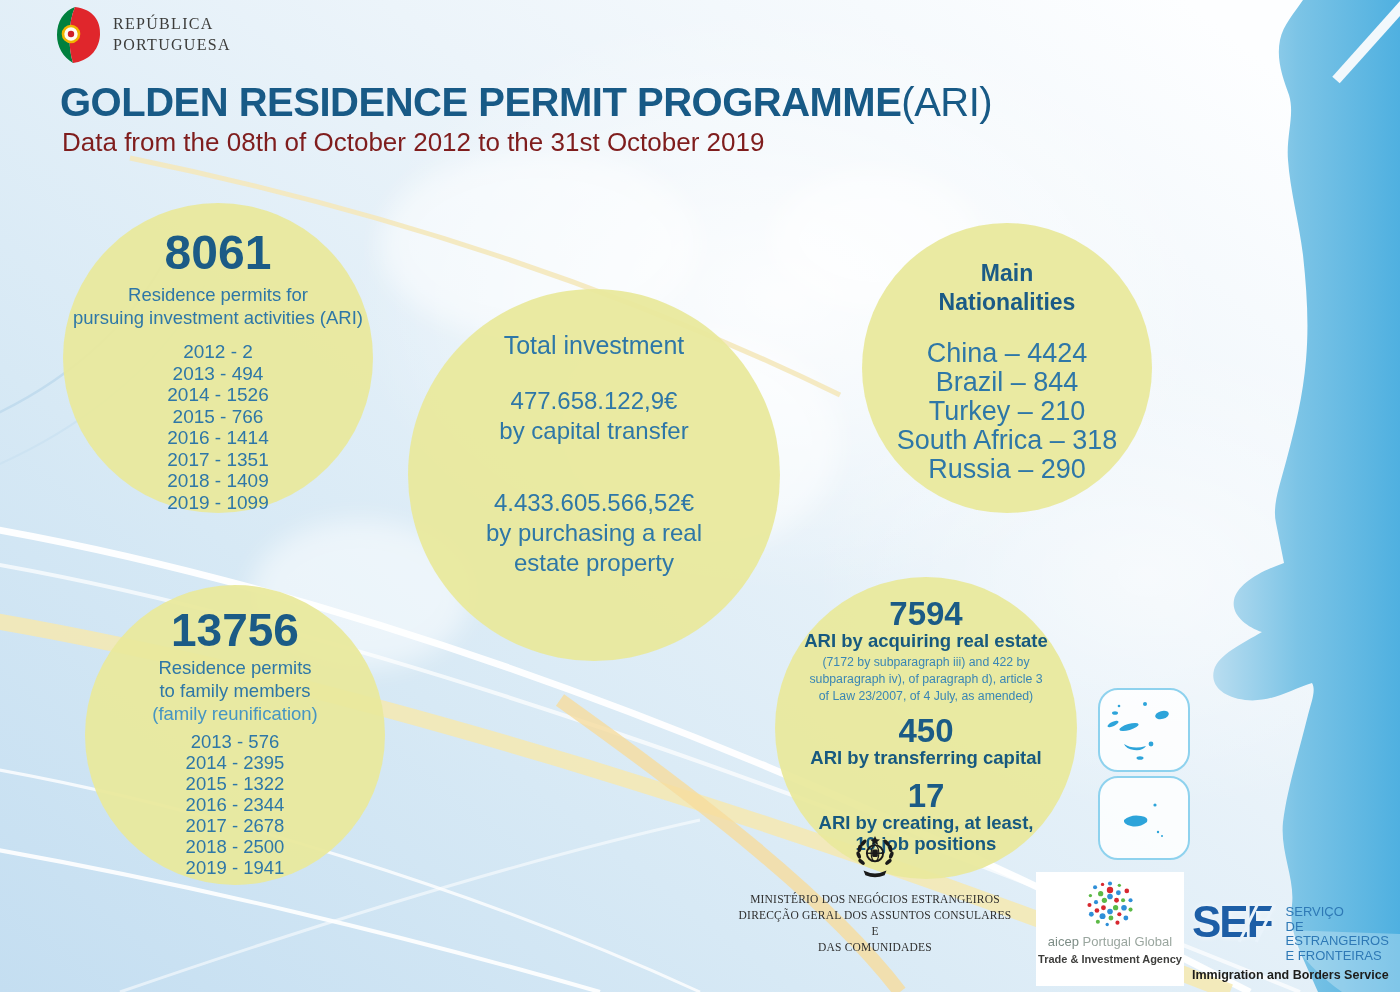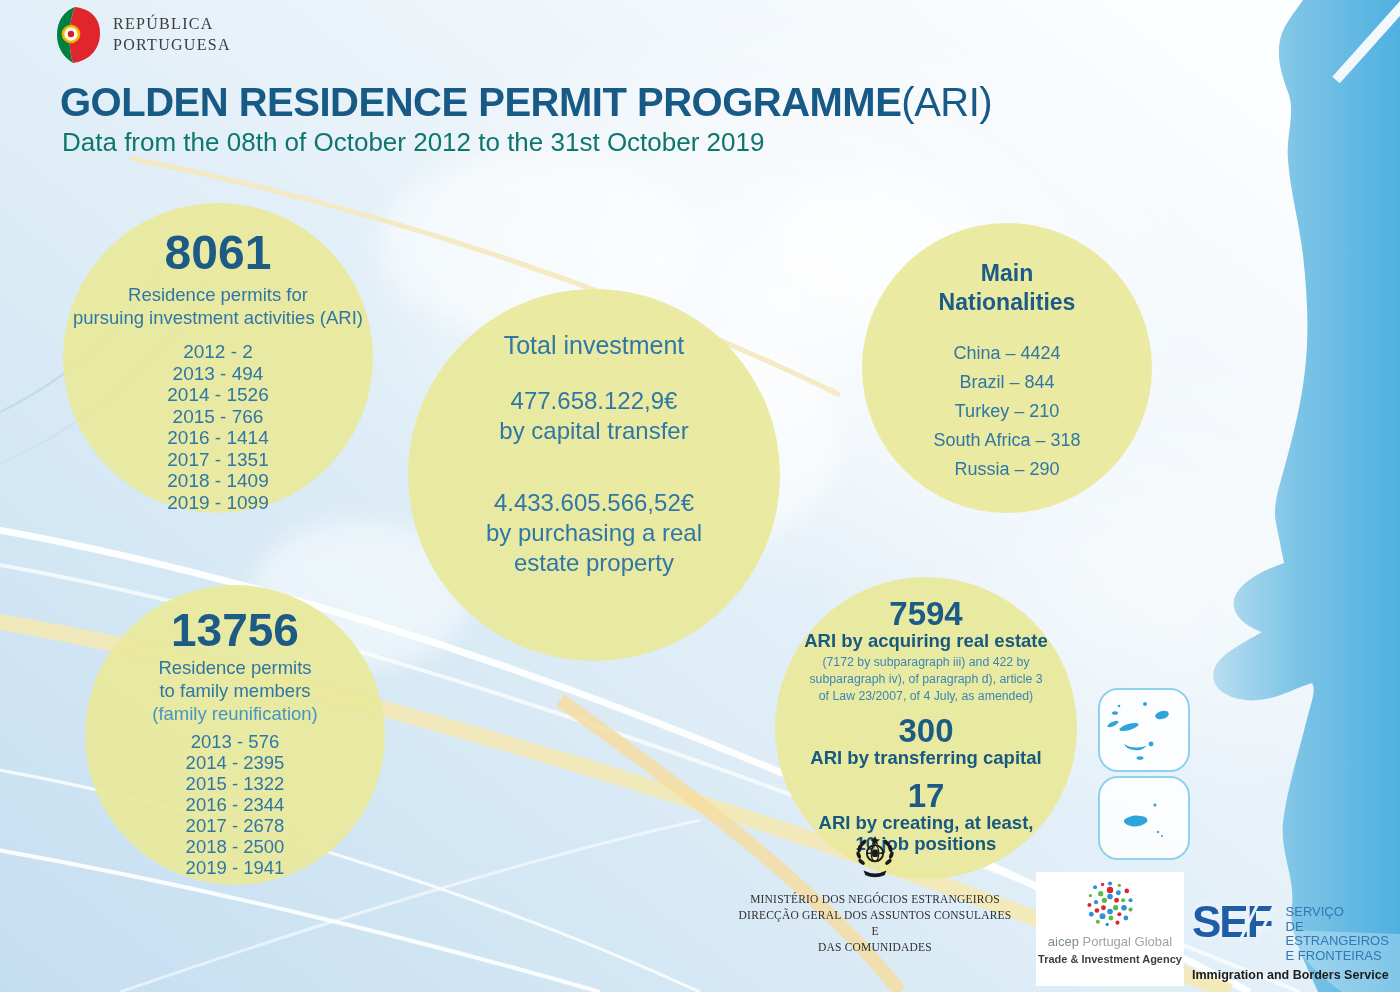--- a/index.html
+++ b/index.html
@@ -13,40 +13,40 @@
   .blob{position:absolute;background:rgba(255,255,255,.5);filter:blur(12px);border-radius:50%;}
   svg.layer{position:absolute;inset:0;}
 
   
   .brand{position:absolute;left:55px;top:7px;display:flex;gap:12px;align-items:center;}
   .brand-text{font-family:"Liberation Serif",serif;font-size:16px;letter-spacing:1.3px;
               color:#3c3c3a;line-height:1.3;}
   .title{position:absolute;left:60px;top:80px;font-size:40px;font-weight:bold;
          color:#185a86;letter-spacing:-.5px;white-space:nowrap;}
   .title .light{font-weight:400;}
-  .subtitle{position:absolute;left:62px;top:127px;font-size:26px;color:#0f766e;}
+  .subtitle{position:absolute;left:62px;top:127px;font-size:26px;color:#7f1d1d;}
 
   
   .circle{position:absolute;border-radius:50%;background:rgba(233,233,156,.94);
           display:flex;flex-direction:column;align-items:center;text-align:center;
           color:#2e77a7;box-sizing:border-box;}
   .num{font-weight:bold;color:#1b5b86;line-height:1;}
   .bold-blue{font-weight:bold;color:#17597f;}
   #c1{left:63px;top:203px;width:310px;height:310px;padding-top:26px;justify-content:space-between;}
   #c1 .num{font-size:48px;}
   #c1 .lbl{font-size:18.5px;line-height:1.22;margin-top:3px;}
   #c1 .years{font-size:19px;line-height:21.5px;margin-top:8px;}
   #c2{left:408px;top:289px;width:372px;height:372px;padding-top:42px;}
   #c2 .ttl{font-size:25px;}
   #c2 .num{font-size:31px;margin-top:22px;}
   #c2 .val{font-size:24px;line-height:1.25;}
   #c2 .g1{margin-top:26px;} #c2 .g2{margin-top:42px;}
   #c3{left:862px;top:223px;width:290px;height:290px;padding-top:36px;}
   #c3 .hdr{font-size:23px;font-weight:bold;color:#1b5b86;line-height:1.25;}
-  #c3 .items{font-size:18px;line-height:29px;margin-top:22px;}
+  #c3 .items{font-size:27px;line-height:29px;margin-top:22px;}
   #c4{left:85px;top:585px;width:300px;height:300px;padding-top:22px;}
   #c4 .num{font-size:46px;}
   #c4 .lbl{font-size:18.5px;line-height:23px;margin-top:3px;}
   #c4 .sub{color:#4695c2;}
   #c4 .years{font-size:18.5px;line-height:21px;margin-top:6px;}
   #c5{left:775px;top:577px;width:302px;height:302px;padding-top:20px;}
   #c5 .num{font-size:33px;}
   #c5 .cap{font-size:18.5px;line-height:1.15;}
   #c5 .note{font-size:12.3px;line-height:17px;color:#3a86b4;margin-top:3px;}
   #c5 .s2{margin-top:9px;} #c5 .s3{margin-top:10px;}
@@ -198,21 +198,21 @@
   </div>
 
   <div class="circle" id="c5">
     <div class="num">7594</div>
     <div class="cap bold-blue">ARI by acquiring real estate</div>
     <div class="note">
       <div>(7172 by subparagraph iii) and 422 by</div>
       <div>subparagraph iv), of paragraph d), article 3</div>
       <div>of Law 23/2007, of 4 July, as amended)</div>
     </div>
-    <div class="num s2">300</div>
+    <div class="num s2">450</div>
     <div class="cap bold-blue">ARI by transferring capital</div>
     <div class="num s3">17</div>
     <div class="cap bold-blue">
       <div>ARI by creating, at least,</div>
       <div>10 job positions</div>
     </div>
   </div>
 
   <div class="isl" id="isl-az">
     <svg width="88" height="80" viewBox="0 0 88 80">

